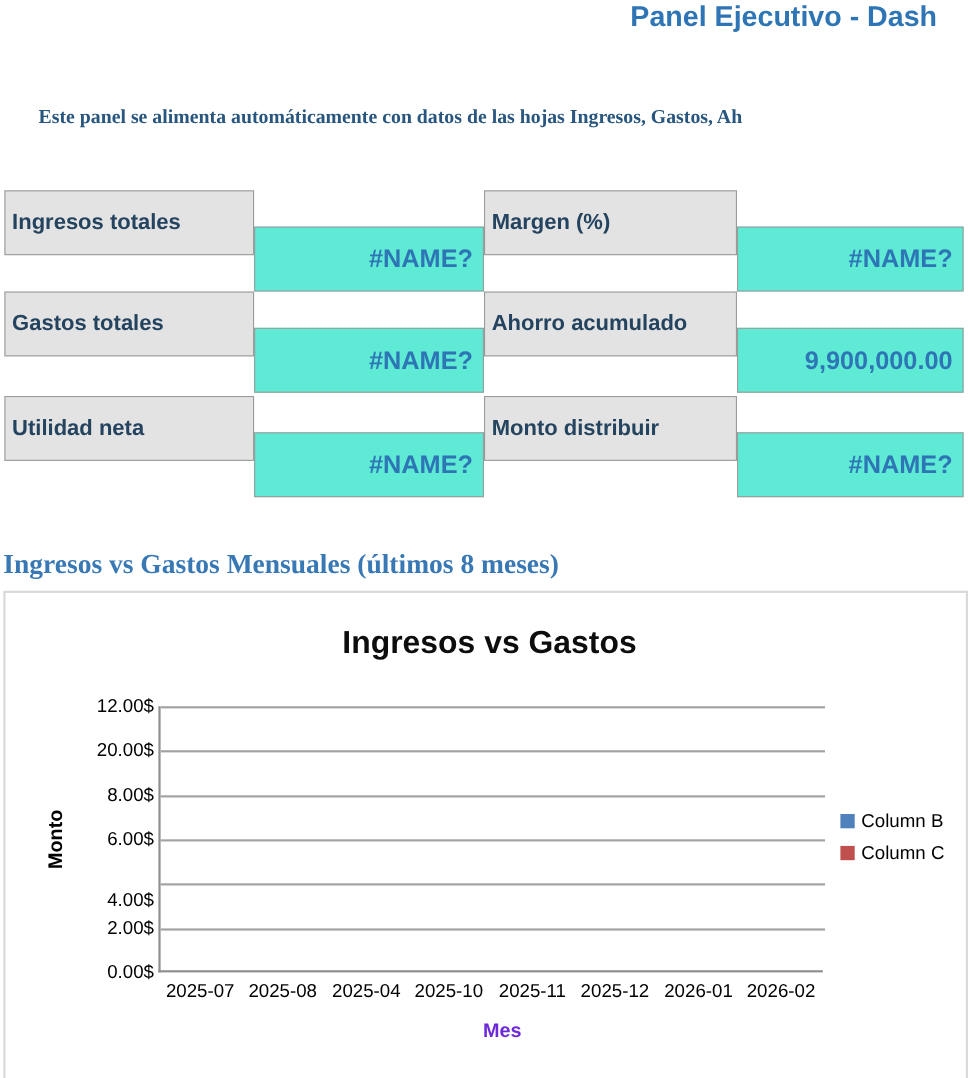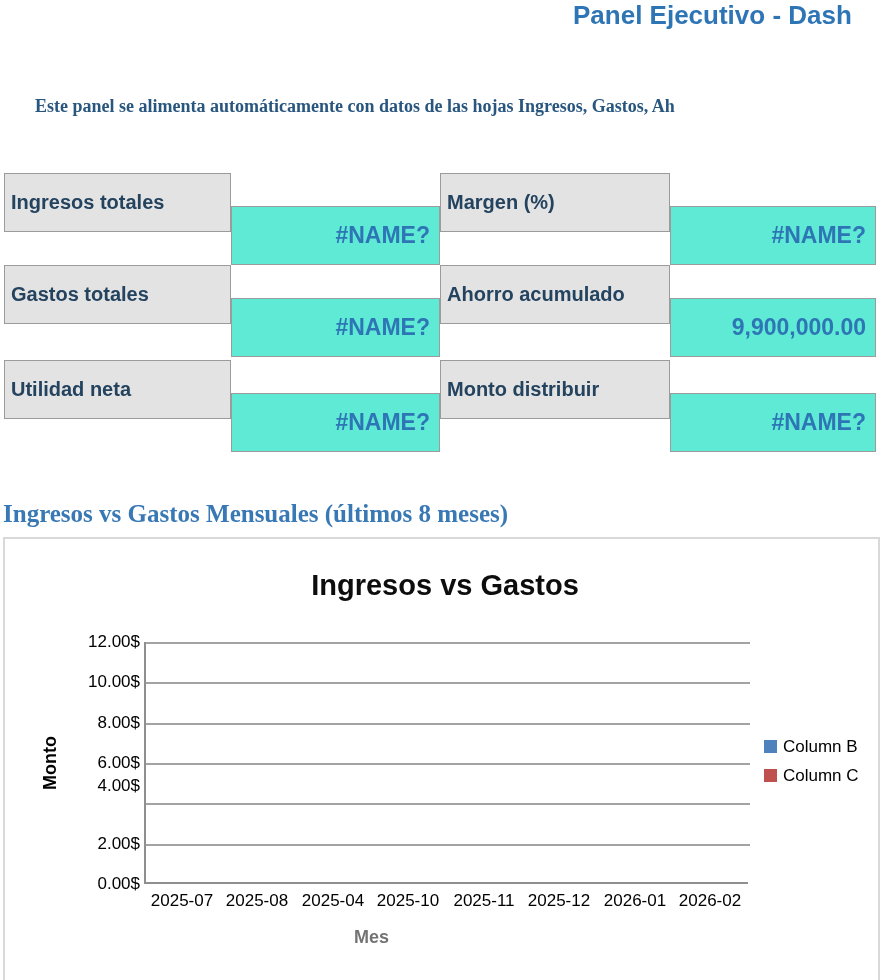--- a/index.html
+++ b/index.html
@@ -65,21 +65,21 @@
     left:-15px; top:213px; width:120px; height:22px; line-height:22px;
     text-align:center; font-size:18px; font-weight:bold; color:#000;
     transform:rotate(-90deg);
   }
   .xtick {
     top:351px; width:76px; height:22px; line-height:22px; text-align:center;
     font-size:17px; color:#000; white-space:nowrap;
   }
   .x-axis-title {
     left:349px; top:387px; width:120px; height:22px; line-height:22px;
-    text-align:left; font-size:18px; font-weight:bold; color:#737373;
+    text-align:right; font-size:18px; font-weight:bold; color:#6d28d9;
   }
   .legend-swatch { width:13px; height:13px; }
   .swatch-b { left:759px; top:201px; background:#4f81bd; }
   .swatch-c { left:759px; top:230px; background:#c0504d; }
   .legend-label {
     left:778px; width:95px; height:20px; line-height:20px;
     font-size:17px; color:#000; white-space:nowrap;
   }
   .legend-label-b { top:198px; }
   .legend-label-c { top:227px; }
@@ -110,24 +110,24 @@
   <div class="kpi-cell kpi-label c3">Monto distribuir</div>
   <div class="kpi-cell kpi-value c4">#NAME?</div>
 </div>
 
 <div class="abs section-heading">Ingresos vs Gastos Mensuales (últimos 8 meses)</div>
 
 <div class="abs chart">
   <div class="abs chart-title">Ingresos vs Gastos</div>
 
   <div class="abs ytick" style="top:92px">12.00$</div>
-  <div class="abs ytick" style="top:132px">10.00$</div>
+  <div class="abs ytick" style="top:132px">20.00$</div>
   <div class="abs ytick" style="top:173px">8.00$</div>
   <div class="abs ytick" style="top:213px">6.00$</div>
-  <div class="abs ytick" style="top:236px">4.00$</div>
+  <div class="abs ytick" style="top:269px">4.00$</div>
   <div class="abs ytick" style="top:294px">2.00$</div>
   <div class="abs ytick" style="top:334px">0.00$</div>
 
   <div class="abs y-axis-title">Monto</div>
 
   <div class="abs plot">
     <div class="gridline" style="top:0"></div>
     <div class="gridline" style="top:40px"></div>
     <div class="gridline" style="top:81px"></div>
     <div class="gridline" style="top:121px"></div>

